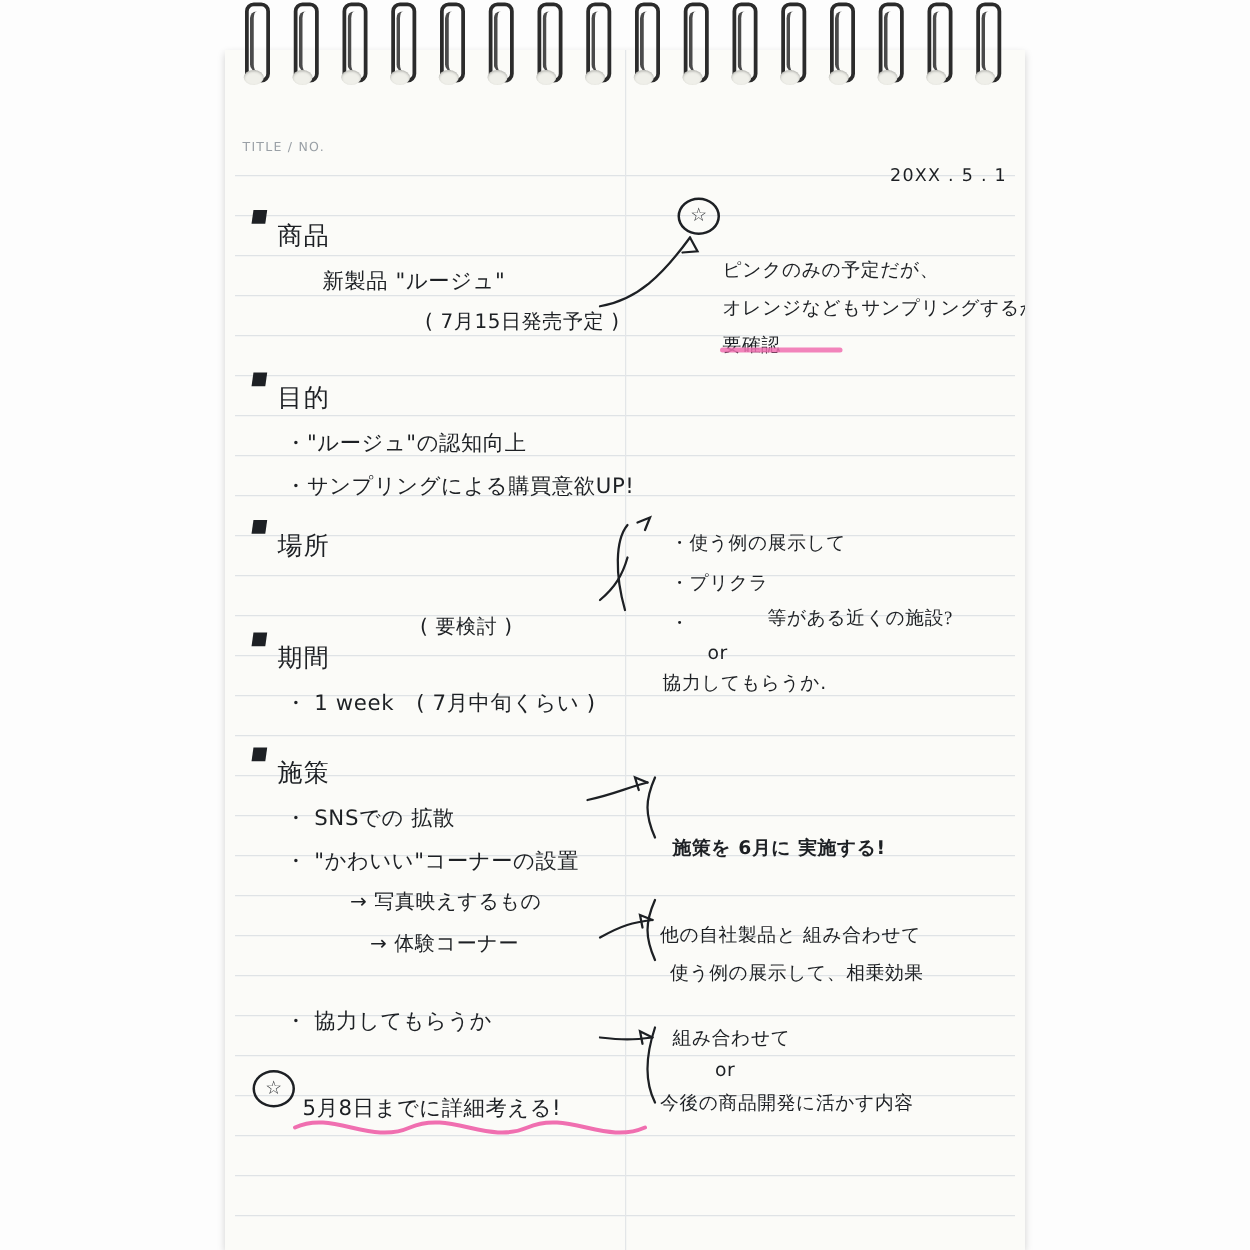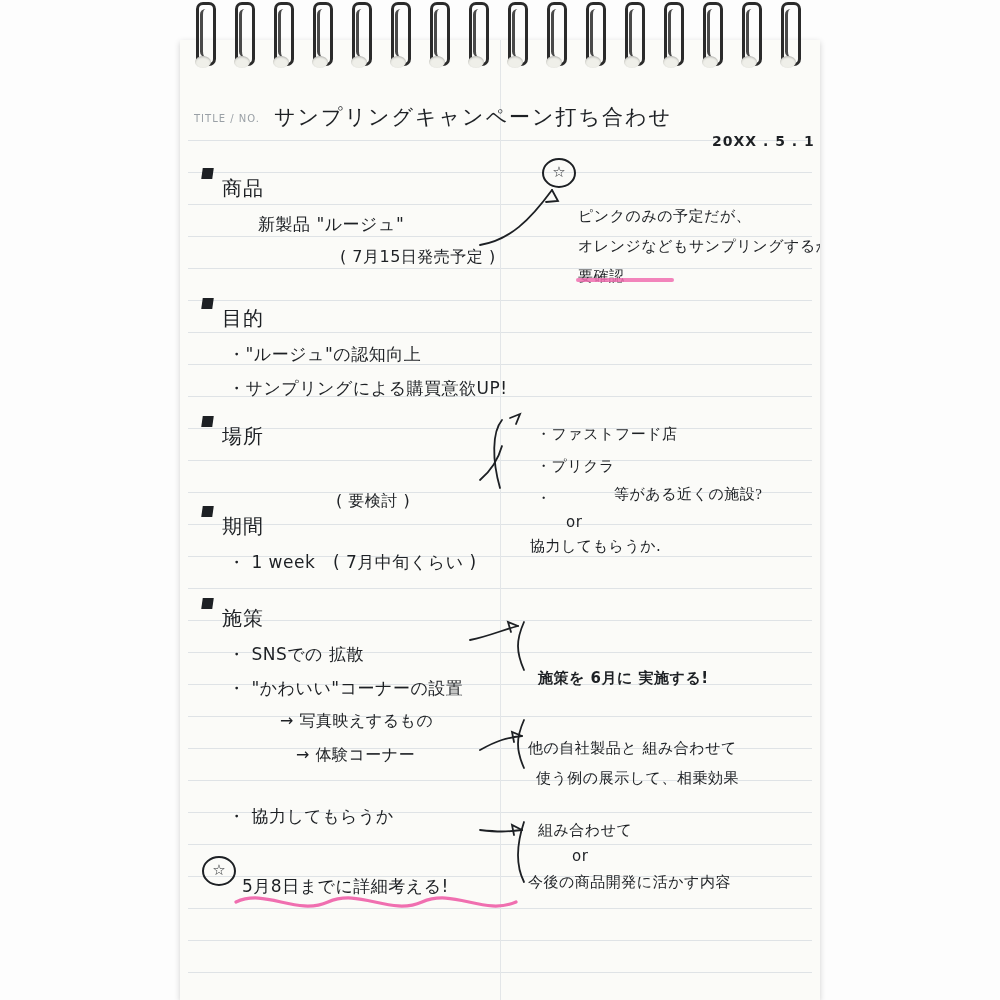--- a/index.html
+++ b/index.html
@@ -106,22 +106,21 @@
         <div class="rule" style="top: 260px;"></div>
         <div class="rule" style="top: 228px;"></div>
         <div class="rule" style="top: 196px;"></div>
         <div class="rule" style="top: 164px;"></div>
         <div class="rule" style="top: 132px;"></div>
         <div class="rule" style="top: 100px;"></div>
 
       <div class="vline"></div>
 
       <span class="hw label" style="left:14px;top:58px;">TITLE / NO.</span>
-      <span class="hw title ink" style="left:94px;top:48px;">サンプリングキャンペーン打ち合わせ</span>
-      <span class="hw date ink" style="left:532px;top:78px;font-weight:bold;">20XX . 5 . 1</span>
+      <span class="hw date ink" style="left:532px;top:78px;">20XX . 5 . 1</span>
 
       <span class="bullet-sq" style="left:22px;top:128px;"></span>
       <span class="hw h1 ink" style="left:42px;top:120px;">商品</span>
       <span class="hw t1 ink" style="left:78px;top:158px;">新製品 "ルージュ"</span>
       <span class="hw t2 ink" style="left:160px;top:192px;">( 7月15日発売予定 )</span>
 
       <span class="starmark" style="left:362px;top:118px;">☆</span>
       <span class="hw right ink" style="left:398px;top:152px;">ピンクのみの予定だが、</span>
       <span class="hw right ink" style="left:398px;top:182px;">オレンジなどもサンプリングするか</span>
       <span class="hw right ink" style="left:398px;top:212px;">要確認</span>
@@ -129,21 +128,21 @@
 
       <span class="bullet-sq" style="left:22px;top:258px;"></span>
       <span class="hw h1 ink" style="left:42px;top:250px;">目的</span>
       <span class="hw t1 ink" style="left:48px;top:288px;">・"ルージュ"の認知向上</span>
       <span class="hw t1 ink" style="left:48px;top:322px;">・サンプリングによる購買意欲UP!</span>
 
       <span class="bullet-sq" style="left:22px;top:376px;"></span>
       <span class="hw h1 ink" style="left:42px;top:368px;">場所</span>
       <span class="hw t2 ink" style="left:156px;top:436px;">( 要検討 )</span>
 
-      <span class="hw right ink" style="left:356px;top:370px;">・ファストフード店</span>
+      <span class="hw right ink" style="left:356px;top:370px;">・使う例の展示して</span>
       <span class="hw right ink" style="left:356px;top:402px;">・プリクラ</span>
       <span class="hw right ink" style="left:356px;top:434px;">・</span>
       <span class="hw right ink" style="left:434px;top:430px;font-family:Liberation Serif, serif;">等がある近くの施設?</span>
       <span class="hw right ink" style="left:386px;top:458px;">or</span>
       <span class="hw right ink" style="left:350px;top:482px;">協力してもらうか.</span>
 
       <span class="bullet-sq" style="left:22px;top:466px;"></span>
       <span class="hw h1 ink" style="left:42px;top:458px;">期間</span>
       <span class="hw t1 ink" style="left:48px;top:496px;">・ 1 week   ( 7月中旬くらい )</span>
 

